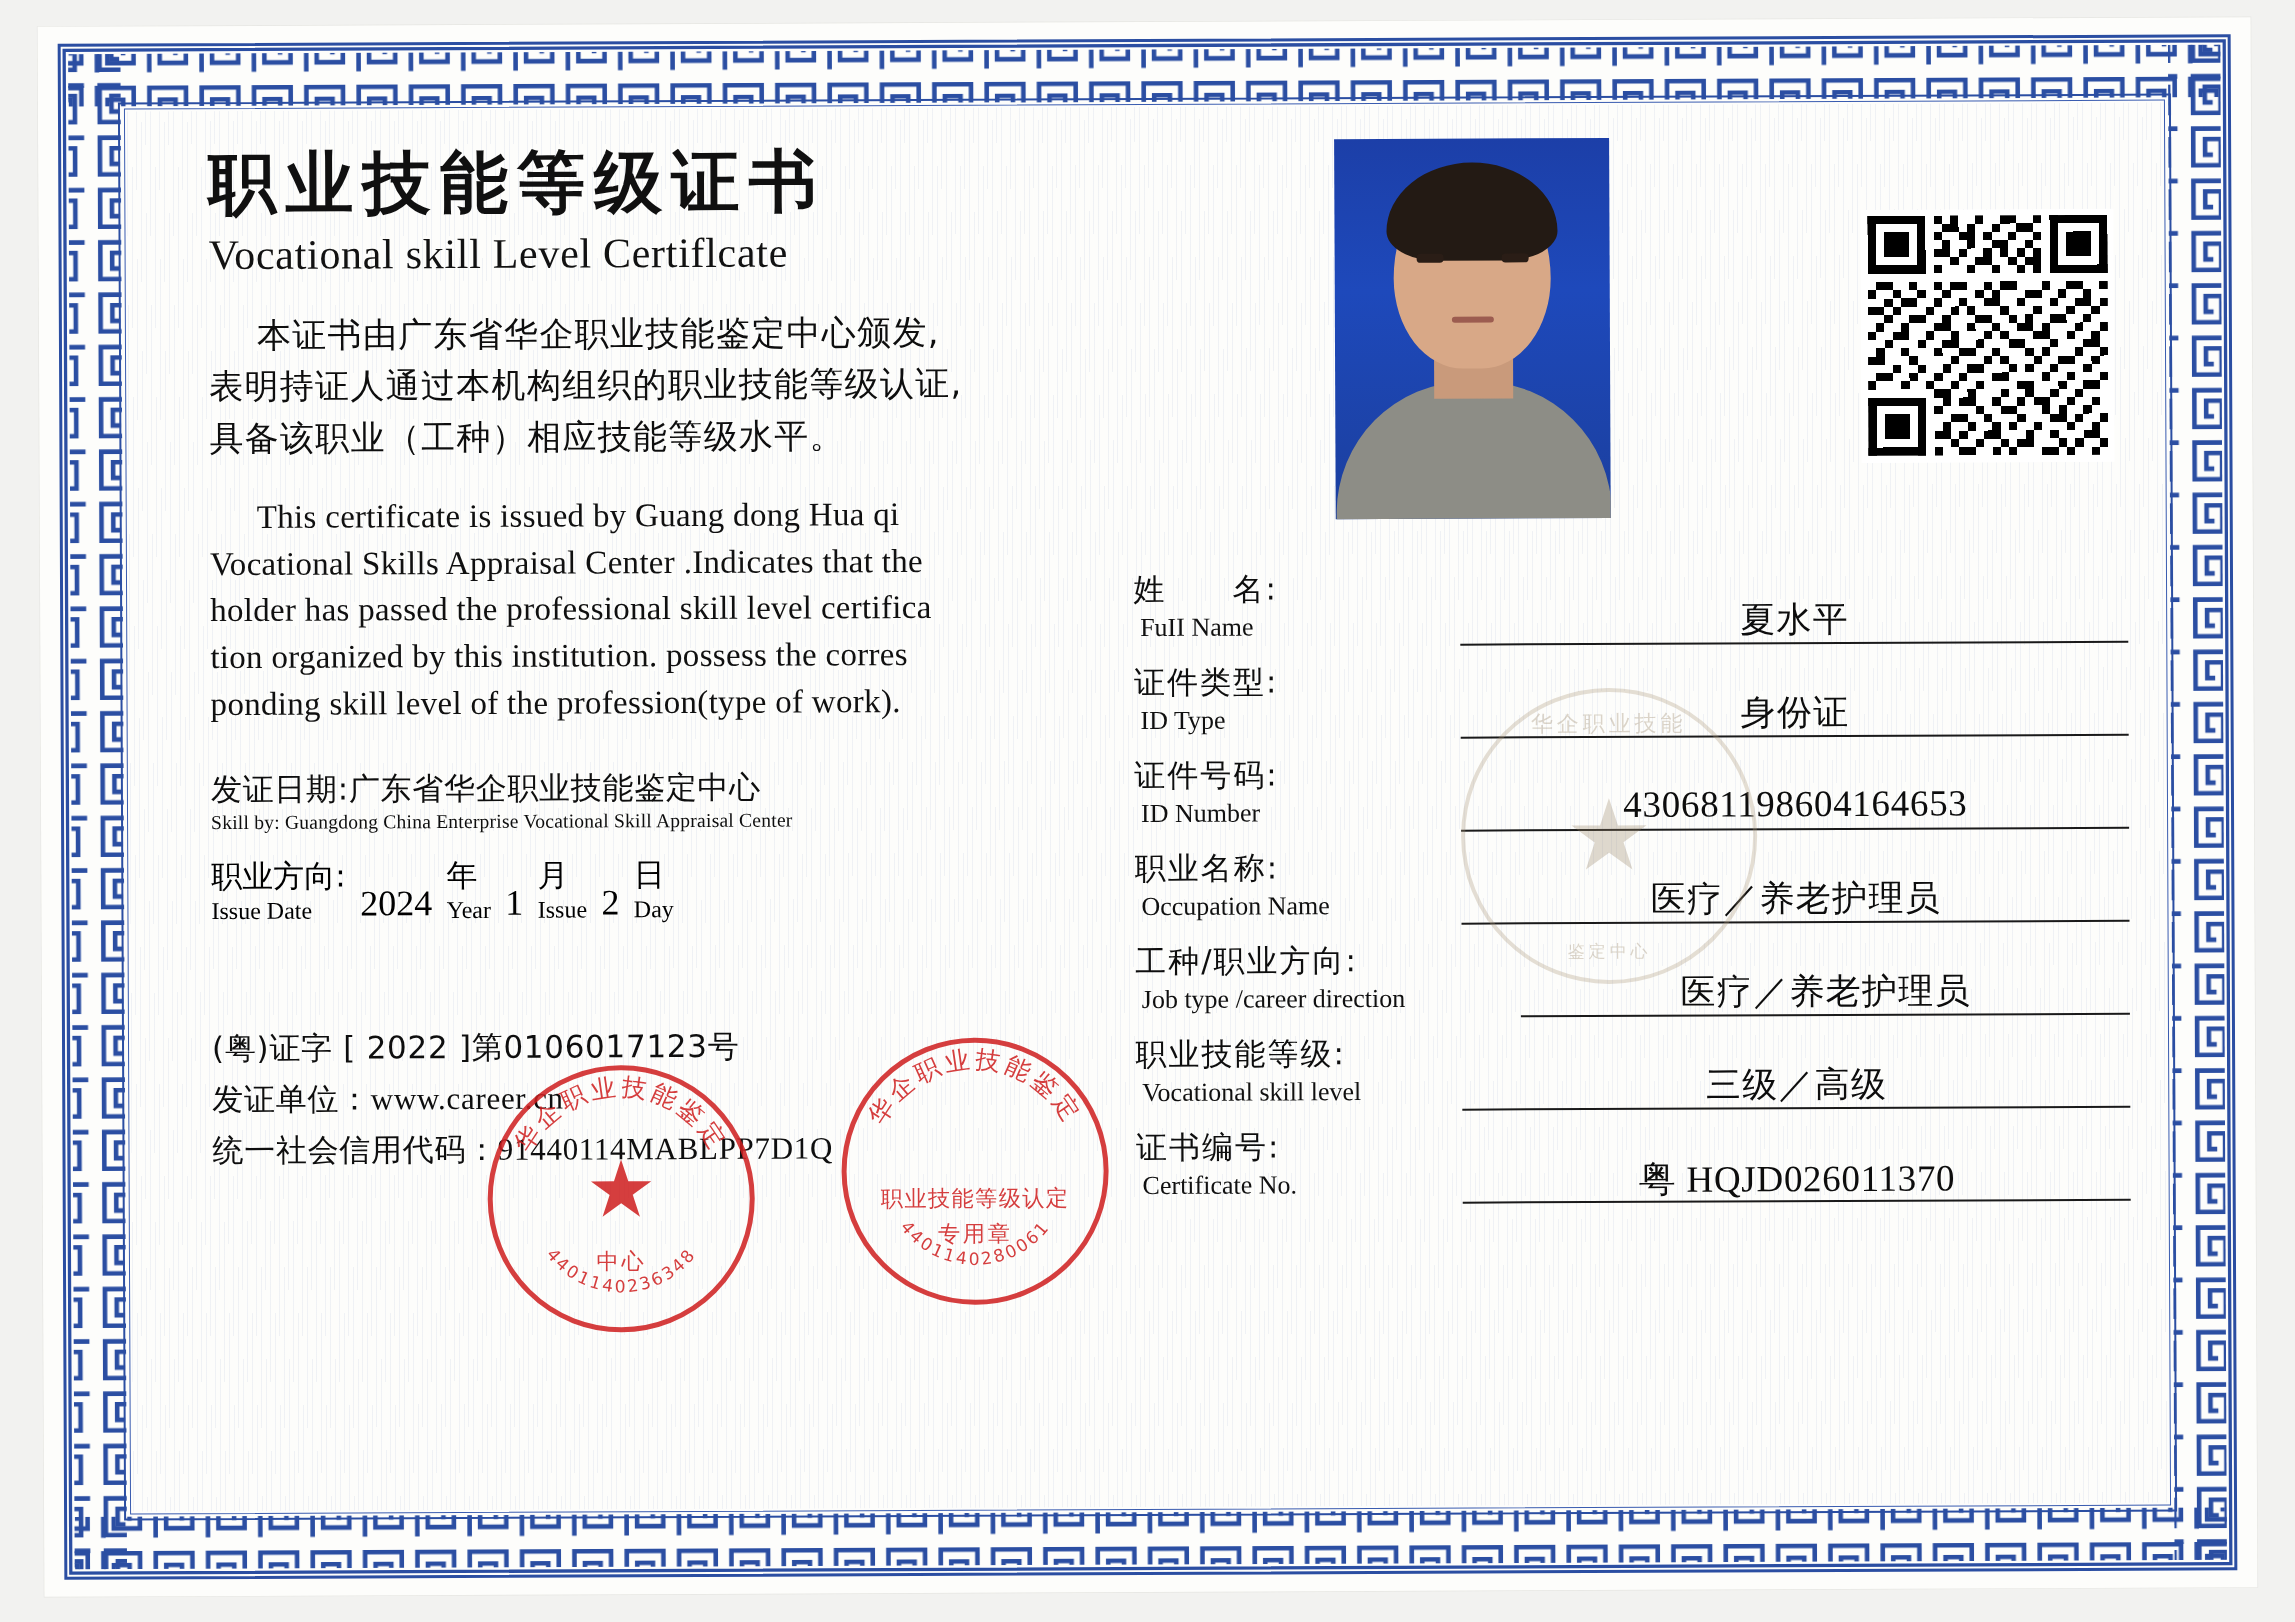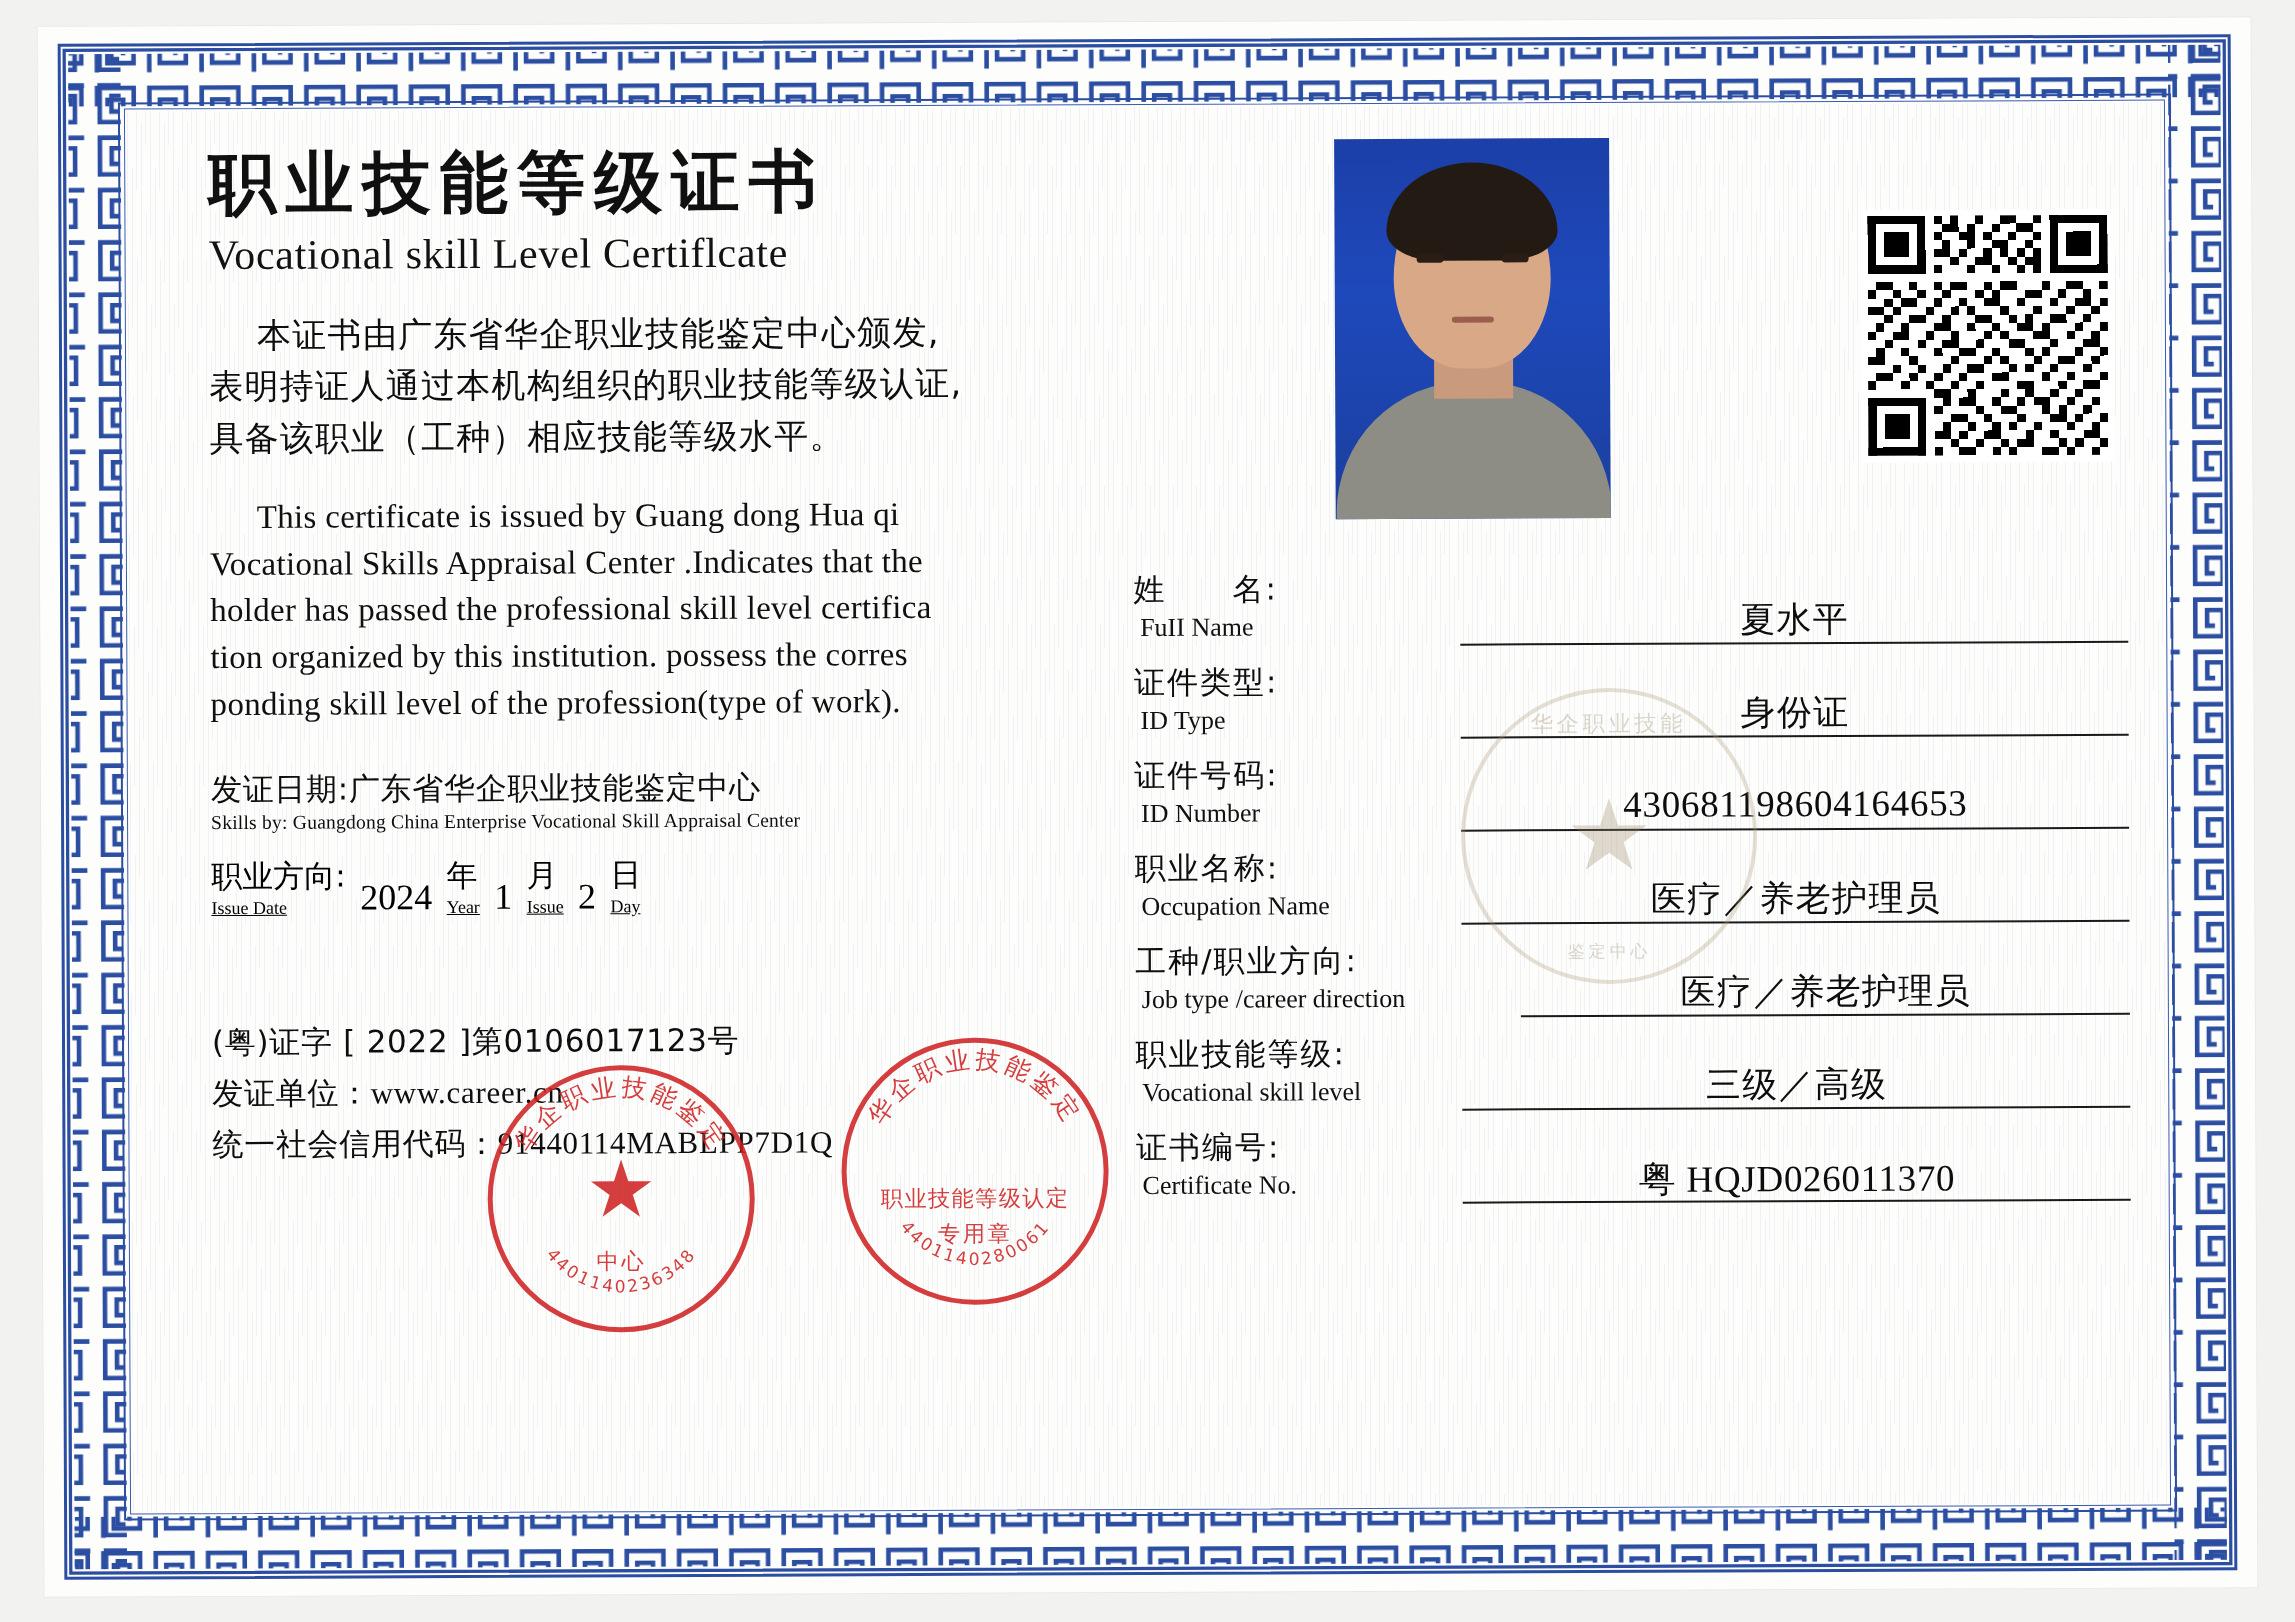--- a/index.html
+++ b/index.html
@@ -143,23 +143,22 @@
     margin-top: 22px;
     display: flex;
     align-items: flex-end;
     gap: 0;
     font-family: "DejaVu Sans", sans-serif;
     font-size: 31px;
   }
   .issue-date-line .lbl { display: inline-block; }
   .issue-date-line .lbl-en {
     font-family: "Liberation Serif", serif;
-    font-size: 18px;
+    font-size: 24px;
     display:block;
-    text-decoration:underline;
   }
   .dateval {
     font-family: "Liberation Serif", serif;
     font-size: 36px;
     padding: 0 14.4px;
   }
 
   .footer-block {
     margin-top: 98px;
     font-family: "DejaVu Sans", sans-serif;
@@ -423,21 +422,21 @@
           <span>tion organized by this institution. possess the corres</span>
           <span>ponding  skill level of the profession(type of  work).</span>
         </div>
 
         <div class="issue-block">
           <div class="issue-row">
             <div class="issue-cn">
               <span>发证日期:</span><span>广东省华企职业技能鉴定中心</span>
             </div>
             <div class="issue-en">
-              <span>Skills by:</span>
+              <span>Skill by:</span>
               <span>Guangdong China Enterprise Vocational Skill Appraisal Center</span>
             </div>
           </div>
 
           <div class="issue-date-line">
             <span class="lbl">
               <span>职业方向:</span>
               <span class="lbl-en">Issue  Date</span>
             </span>
             <span class="dateval">2024</span>

